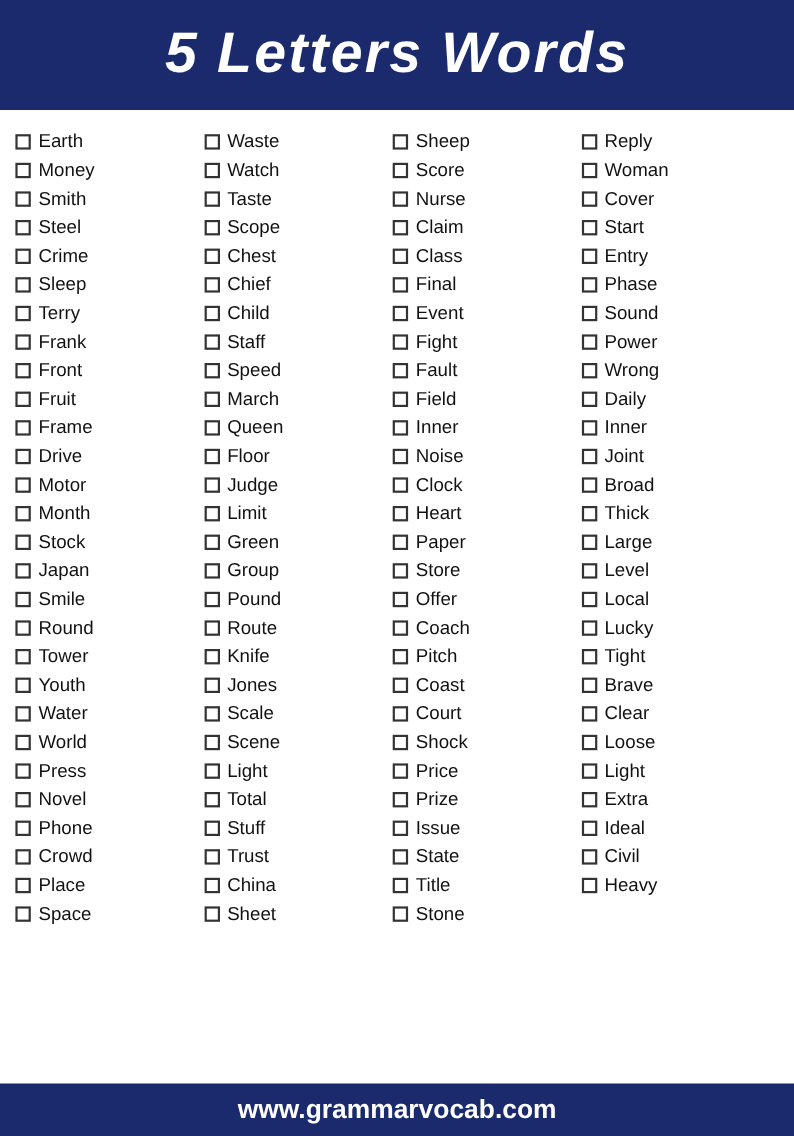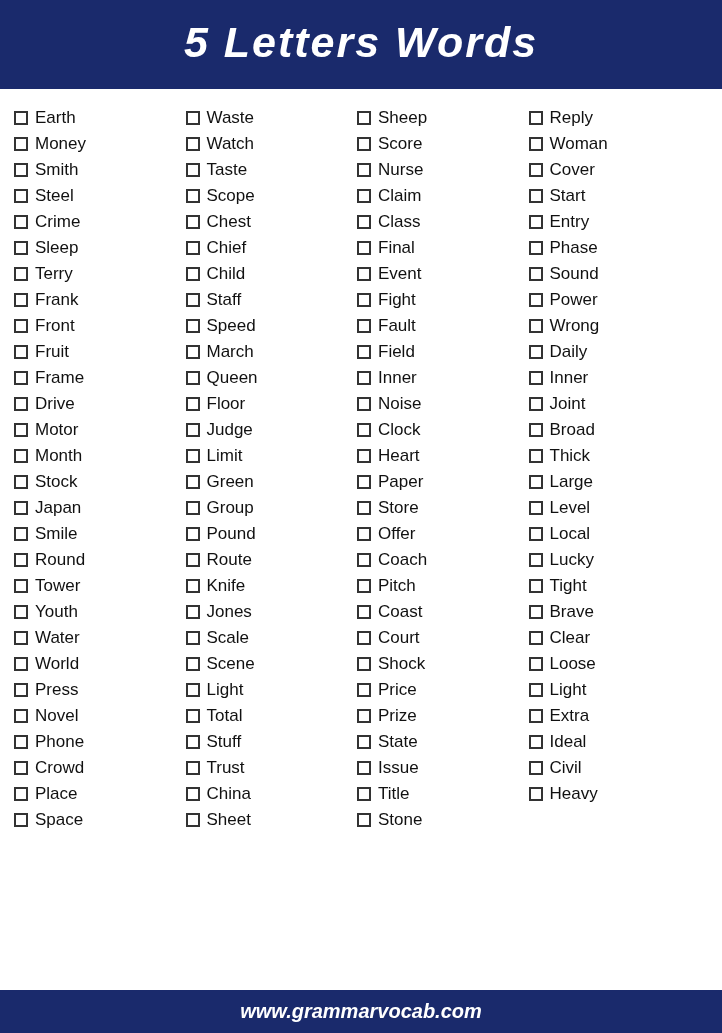--- a/index.html
+++ b/index.html
@@ -11,21 +11,21 @@
       display: flex;
       flex-direction: column;
     }
     .header {
       background: #1a2a6c;
       padding: 18px 20px 22px;
       text-align: center;
     }
     .header h1 {
       color: #fff;
-      font-size: 43px;
+      font-size: 52px;
       font-weight: 900;
       font-style: italic;
       letter-spacing: 2px;
     }
     .content {
       flex: 1;
       padding: 16px 26px 12px 10px;
       background: #fff;
     }
     .word-grid {
@@ -54,23 +54,22 @@
       flex-shrink: 0;
       background: #fff;
     }
     .footer {
       background: #1a2a6c;
       padding: 10px 20px;
       text-align: center;
     }
     .footer span {
       color: #fff;
-      font-size: 20px;
+      font-size: 24px;
       font-weight: 700;
-      font-style: italic;
     }
   </style>
 </head>
 <body>
 
 <div class="header">
   <h1>5 Letters Words</h1>
 </div>
 
 <div class="content">
@@ -395,25 +394,25 @@
         <div class="word-item">
           <span class="checkbox"></span>
           <span>Price</span>
         </div>
         <div class="word-item">
           <span class="checkbox"></span>
           <span>Prize</span>
         </div>
         <div class="word-item">
           <span class="checkbox"></span>
+          <span>Issue</span>
+        </div>
+        <div class="word-item">
+          <span class="checkbox"></span>
           <span>State</span>
-        </div>
-        <div class="word-item">
-          <span class="checkbox"></span>
-          <span>Issue</span>
         </div>
         <div class="word-item">
           <span class="checkbox"></span>
           <span>Title</span>
         </div>
         <div class="word-item">
           <span class="checkbox"></span>
           <span>Stone</span>
         </div>
       </div>

